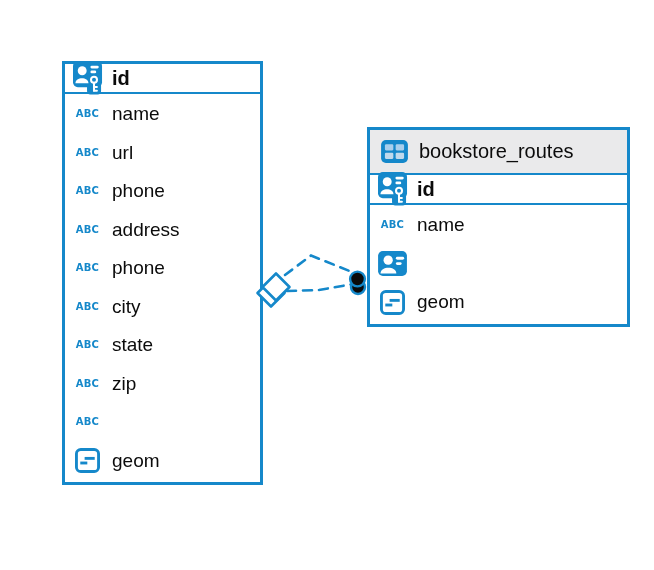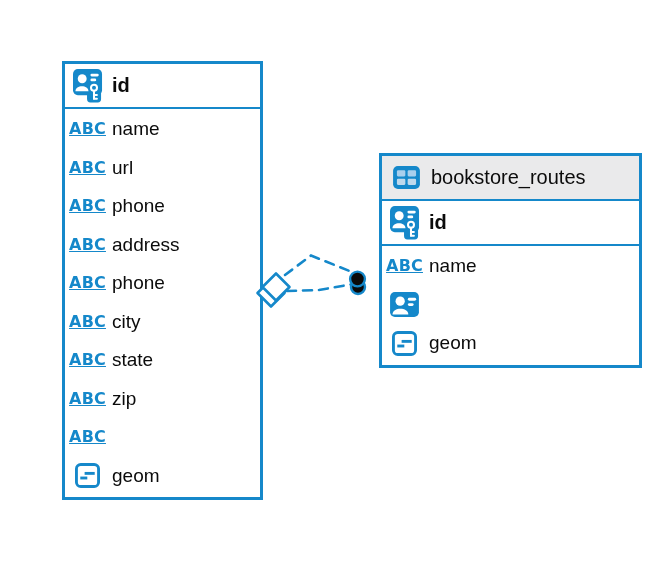--- a/index.html
+++ b/index.html
@@ -12,43 +12,43 @@
   body{
     width:654px;height:570px;position:relative;background:#ffffff;
     font-family:"Liberation Sans","DejaVu Sans",sans-serif;
     color:var(--ink);overflow:hidden;
   }
   .er-table{
     position:absolute;background:#fff;border:3px solid var(--blue);
     box-sizing:border-box;
   }
   .er-table.t0{left:62px;top:61px;width:201px;}
-  .er-table.t1{left:367px;top:153px;width:263px;margin-left:12px;}
+  .er-table.t1{left:367px;top:127px;width:263px;}
   .tbl-header{
     height:45px;display:flex;align-items:center;gap:9px;padding:0 9px;
     border-bottom:2px solid var(--blue);font-size:20px;box-sizing:border-box;
   }
   .t0 .tbl-header{background:var(--hdr0);}
   .t1 .tbl-header{background:var(--hdr1);}
   .pk-row{
-    height:45px;display:flex;align-items:center;gap:9px;padding:12px 7px;
+    height:30px;display:flex;align-items:center;gap:9px;padding:12px 7px;
     border-bottom:2px solid var(--blue);font-size:20px;font-weight:700;
     box-sizing:border-box;background:#fff;
   }
   .col-row{
     height:38.5px;display:flex;align-items:center;gap:9px;padding:0 7px;
     font-size:19px;box-sizing:border-box;background:#fff;
   }
   .cols{padding:1px 0 2px 0;}
   .icon-slot{
     width:31px;min-width:31px;display:flex;align-items:center;justify-content:center;
   }
   .abc{
-    color:var(--blue);font-weight:800;font-size:16px;letter-spacing:0.2px;
-    font-family:"DejaVu Sans",sans-serif;line-height:1;text-decoration:underline;
+    color:var(--blue);font-weight:800;font-size:10px;letter-spacing:0.2px;
+    font-family:"DejaVu Sans",sans-serif;line-height:1;
   }
   .hdr-icon,.pk-svg{display:block;}
   .lbl{white-space:nowrap;}
   #connector-overlay{
     position:absolute;left:0;top:0;width:654px;height:570px;pointer-events:none;
   }
 </style>
 </head>
 <body style="background: rgb(255, 255, 255);">
 

